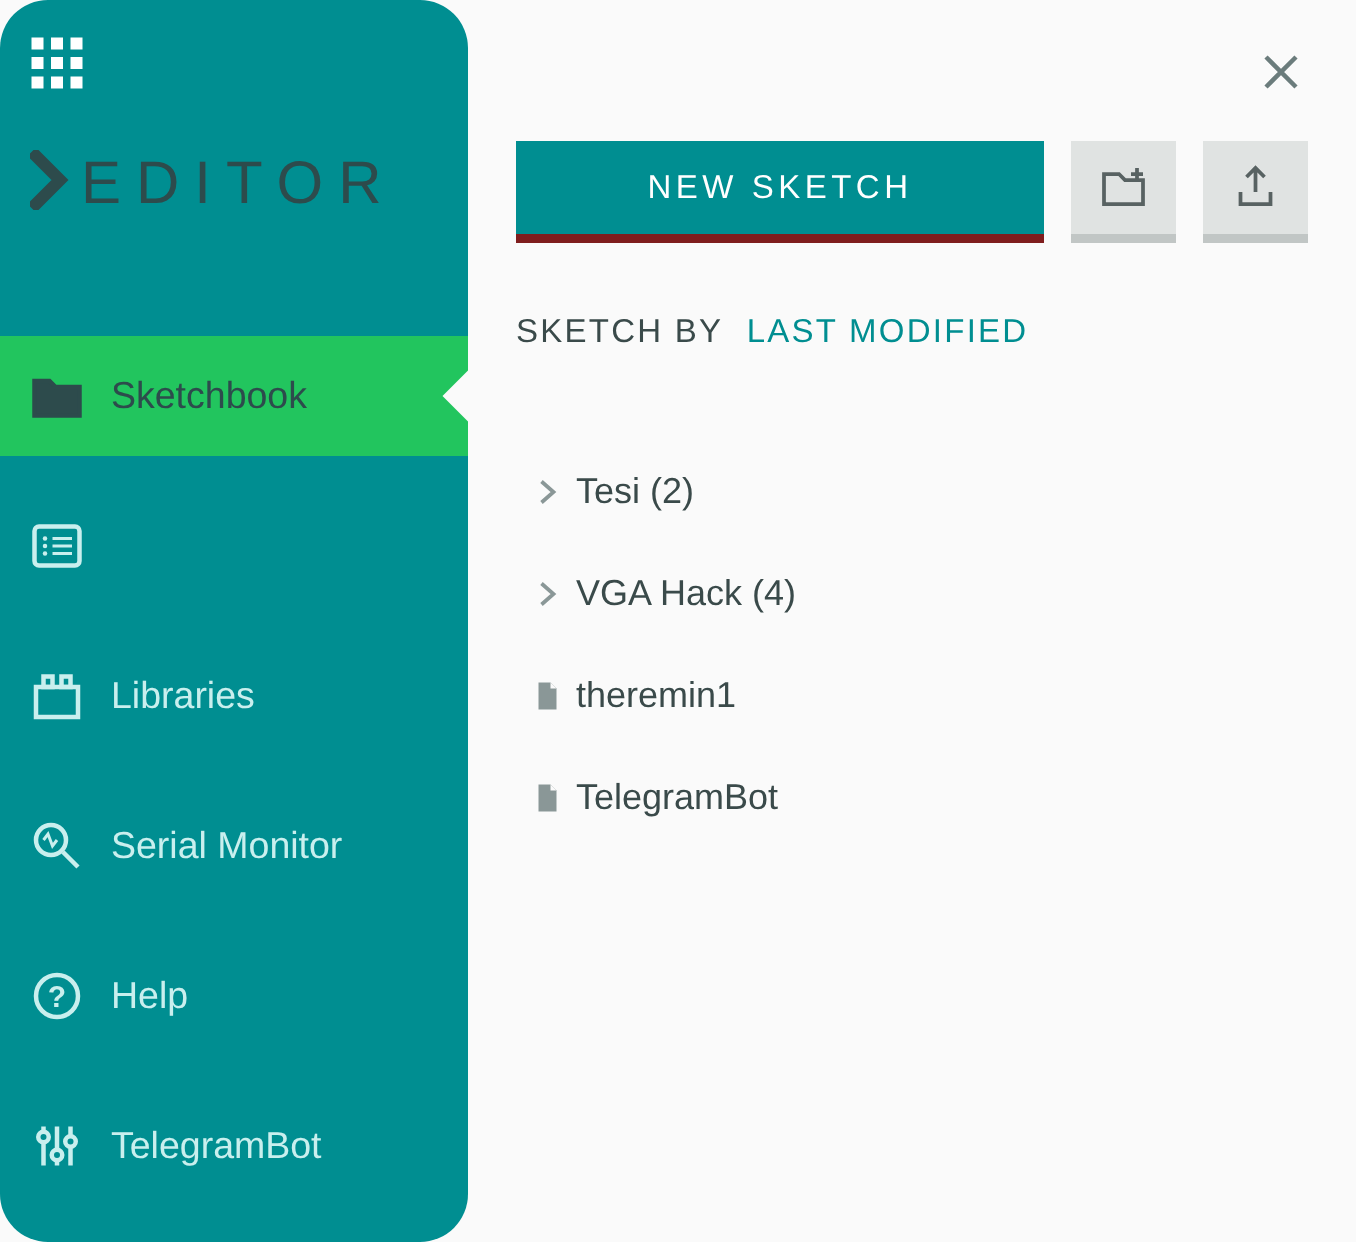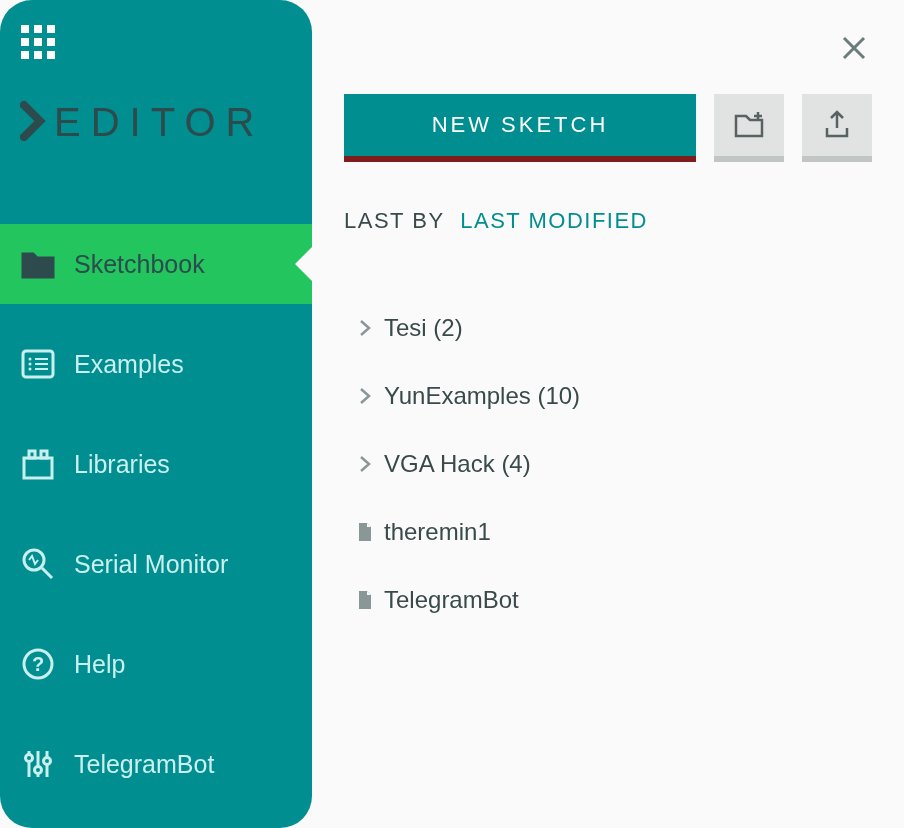--- a/index.html
+++ b/index.html
@@ -208,21 +208,20 @@
         <svg viewBox="0 0 36 36">
             <rect x="3" y="5" width="30" height="26" rx="3" fill="none" stroke="#c9efee" stroke-width="3"></rect>
           <circle cx="10" cy="13" r="1.5" fill="#c9efee"></circle>
             <line x1="15" y1="13" x2="28" y2="13" stroke="#c9efee" stroke-width="2"></line>
           <circle cx="10" cy="18" r="1.5" fill="#c9efee"></circle>
             <line x1="15" y1="18" x2="28" y2="18" stroke="#c9efee" stroke-width="2"></line>
           <circle cx="10" cy="23" r="1.5" fill="#c9efee"></circle>
             <line x1="15" y1="23" x2="28" y2="23" stroke="#c9efee" stroke-width="2"></line>
         </svg>
       </span>
-      <span>Examples</span>
     </div>
     <div class="nav-item">
       <span class="nav-icon">
         <svg viewBox="0 0 36 36">
           <rect x="4" y="12" width="28" height="20" fill="none" stroke="#c9efee" stroke-width="3"></rect>
           <rect x="9" y="5" width="6" height="7" fill="none" stroke="#c9efee" stroke-width="3"></rect>
           <rect x="21" y="5" width="6" height="7" fill="none" stroke="#c9efee" stroke-width="3"></rect>
         </svg>
       </span>
       <span>Libraries</span>
@@ -285,47 +284,39 @@
         <svg width="36" height="36" viewBox="0 0 36 36">
           <path d="M18 22 V6 M12 12 L18 6 L24 12" fill="none" stroke="#586262" stroke-width="2.5"></path>
           <path d="M8 22 v8 h20 v-8" fill="none" stroke="#586262" stroke-width="2.5"></path>
         </svg>
       </span>
     </button>
   </div>
 
 
   <div class="order-row">
-    <span class="order-label">LAST BY</span>
+    <span class="order-label">SKETCH BY</span>
     <span class="order-value">LAST MODIFIED</span>
   </div>
 
   <div class="list">
     <div class="list-item">
       <span class="item-icon">
         <svg viewBox="0 0 22 22">
             <path d="M7 4 L15 11 L7 18" stroke="currentColor" stroke-width="2.5" fill="none"></path>
           </svg>
       </span>
       <span>Tesi (2)</span>
     </div>
     <div class="list-item">
       <span class="item-icon">
         <svg viewBox="0 0 22 22">
             <path d="M7 4 L15 11 L7 18" stroke="currentColor" stroke-width="2.5" fill="none"></path>
           </svg>
       </span>
-      <span>YunExamples (10)</span>
-    </div>
-    <div class="list-item">
-      <span class="item-icon">
-        <svg viewBox="0 0 22 22">
-            <path d="M7 4 L15 11 L7 18" stroke="currentColor" stroke-width="2.5" fill="none"></path>
-          </svg>
-      </span>
       <span>VGA Hack (4)</span>
     </div>
     <div class="list-item">
       <span class="item-icon">
         <svg viewBox="0 0 22 22">
             <path d="M5 2 h8 l4 4 v14 h-12 z" fill="currentColor"></path>
             <path d="M13 2 v4 h4" fill="#fafafa"></path>
           </svg>
       </span>
       <span>theremin1</span>

